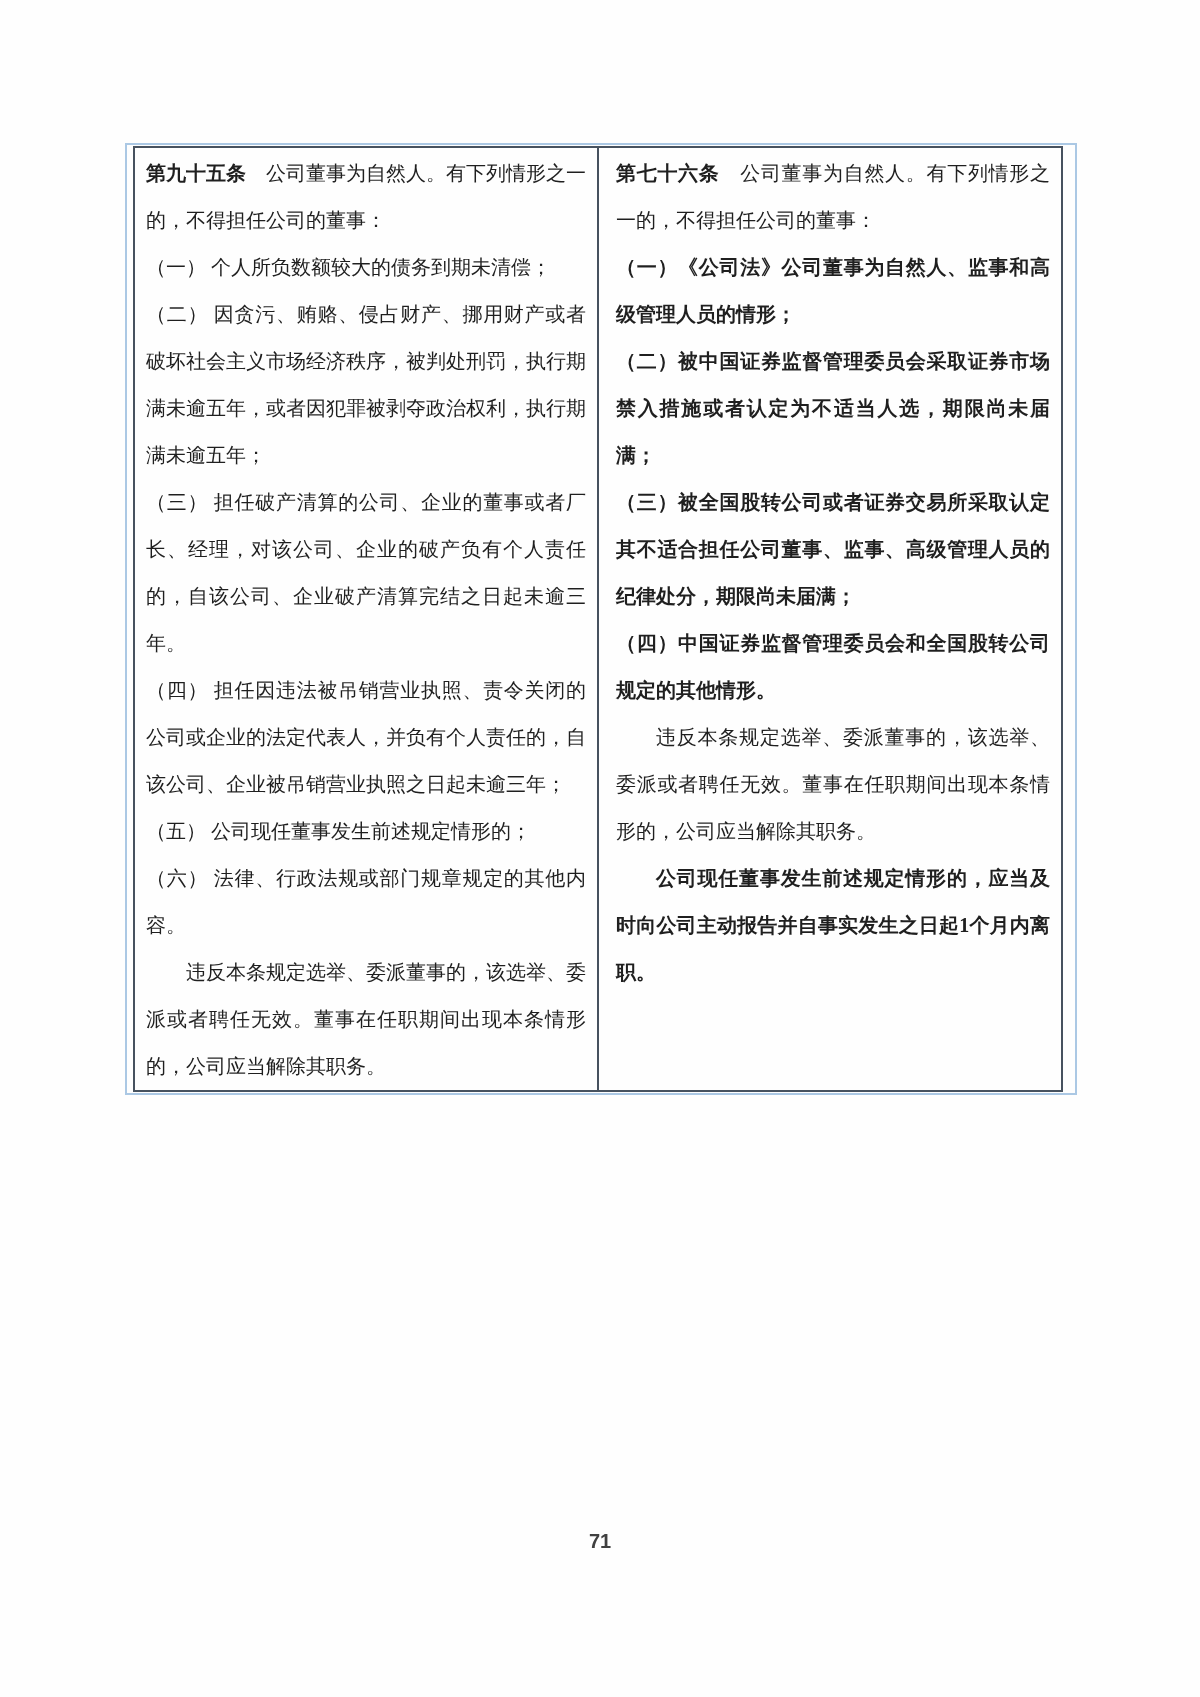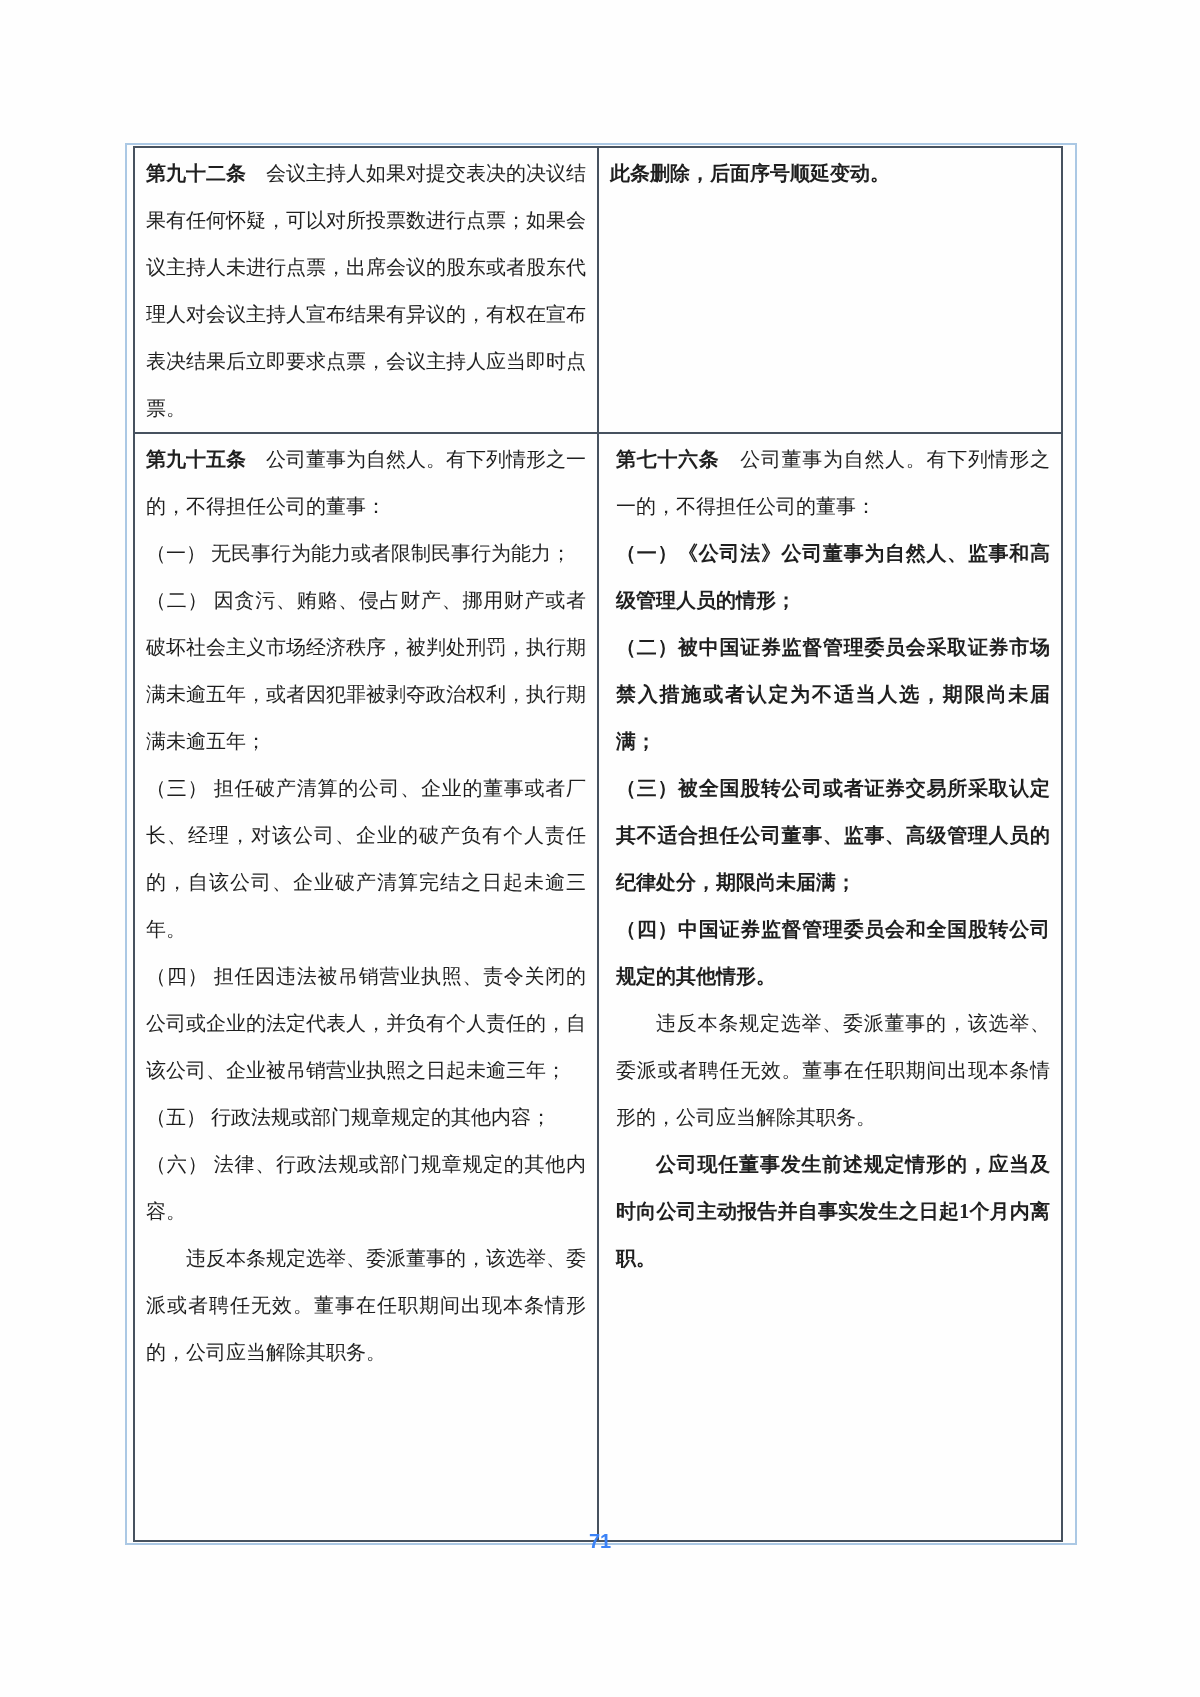--- a/index.html
+++ b/index.html
@@ -50,46 +50,38 @@
   .para b { font-weight: bold; }
   .page-number {
     position: absolute;
     top: 1530px;
     left: 0;
     width: 100%;
     text-align: center;
     font-family: "Liberation Sans", "DejaVu Sans", sans-serif;
     font-size: 20px;
     font-weight: 700;
-    color: #3b82f6;
+    color: #404040;
   }
 </style>
 </head>
 <body>
 
 <div class="page" style="color: rgb(31, 31, 31); background: rgb(254, 254, 254);">
   <div class="table-outer" style="border-color: rgb(171, 200, 228);">
     <table class="cmp-table">
       <tbody>
           <tr>
             <td style="border-color: rgb(71, 82, 95);">
-              <p class="para"><b>第九十二条</b><span>　会议主持人如果对提交表决的决议结果有任何怀疑，可以对所投票数进行点票；如果会议主持人未进行点票，出席会议的股东或者股东代理人对会议主持人宣布结果有异议的，有权在宣布表决结果后立即要求点票，会议主持人应当即时点票。</span></p>
-            </td>
-            <td style="border-color: rgb(71, 82, 95);">
-              <p class="para"><b>此条删除，后面序号顺延变动。</b></p>
-            </td>
-          </tr>
-          <tr>
-            <td style="border-color: rgb(71, 82, 95);">
               <p class="para"><b>第九十五条</b><span>　公司董事为自然人。有下列情形之一的，不得担任公司的董事：</span></p>
-              <p class="para"><span>（一） 无民事行为能力或者限制民事行为能力；</span></p>
+              <p class="para"><span>（一） 个人所负数额较大的债务到期未清偿；</span></p>
               <p class="para"><span>（二） 因贪污、贿赂、侵占财产、挪用财产或者破坏社会主义市场经济秩序，被判处刑罚，执行期满未逾五年，或者因犯罪被剥夺政治权利，执行期满未逾五年；</span></p>
               <p class="para"><span>（三） 担任破产清算的公司、企业的董事或者厂长、经理，对该公司、企业的破产负有个人责任的，自该公司、企业破产清算完结之日起未逾三年。</span></p>
               <p class="para"><span>（四） 担任因违法被吊销营业执照、责令关闭的公司或企业的法定代表人，并负有个人责任的，自该公司、企业被吊销营业执照之日起未逾三年；</span></p>
-              <p class="para"><span>（五） 行政法规或部门规章规定的其他内容；</span></p>
+              <p class="para"><span>（五） 公司现任董事发生前述规定情形的；</span></p>
               <p class="para"><span>（六） 法律、行政法规或部门规章规定的其他内容。</span></p>
               <p class="para indent"><span>违反本条规定选举、委派董事的，该选举、委派或者聘任无效。董事在任职期间出现本条情形的，公司应当解除其职务。</span></p>
             </td>
             <td style="border-color: rgb(71, 82, 95); padding-left: 17px;">
               <p class="para"><b>第七十六条</b><span>　公司董事为自然人。有下列情形之一的，不得担任公司的董事：</span></p>
               <p class="para"><b>（一）《公司法》公司董事为自然人、监事和高级管理人员的情形；</b></p>
               <p class="para"><b>（二）被中国证券监督管理委员会采取证券市场禁入措施或者认定为不适当人选，期限尚未届满；</b></p>
               <p class="para"><b>（三）被全国股转公司或者证券交易所采取认定其不适合担任公司董事、监事、高级管理人员的纪律处分，期限尚未届满；</b></p>
               <p class="para"><b>（四）中国证券监督管理委员会和全国股转公司规定的其他情形。</b></p>
               <p class="para indent"><span>违反本条规定选举、委派董事的，该选举、委派或者聘任无效。董事在任职期间出现本条情形的，公司应当解除其职务。</span></p>

